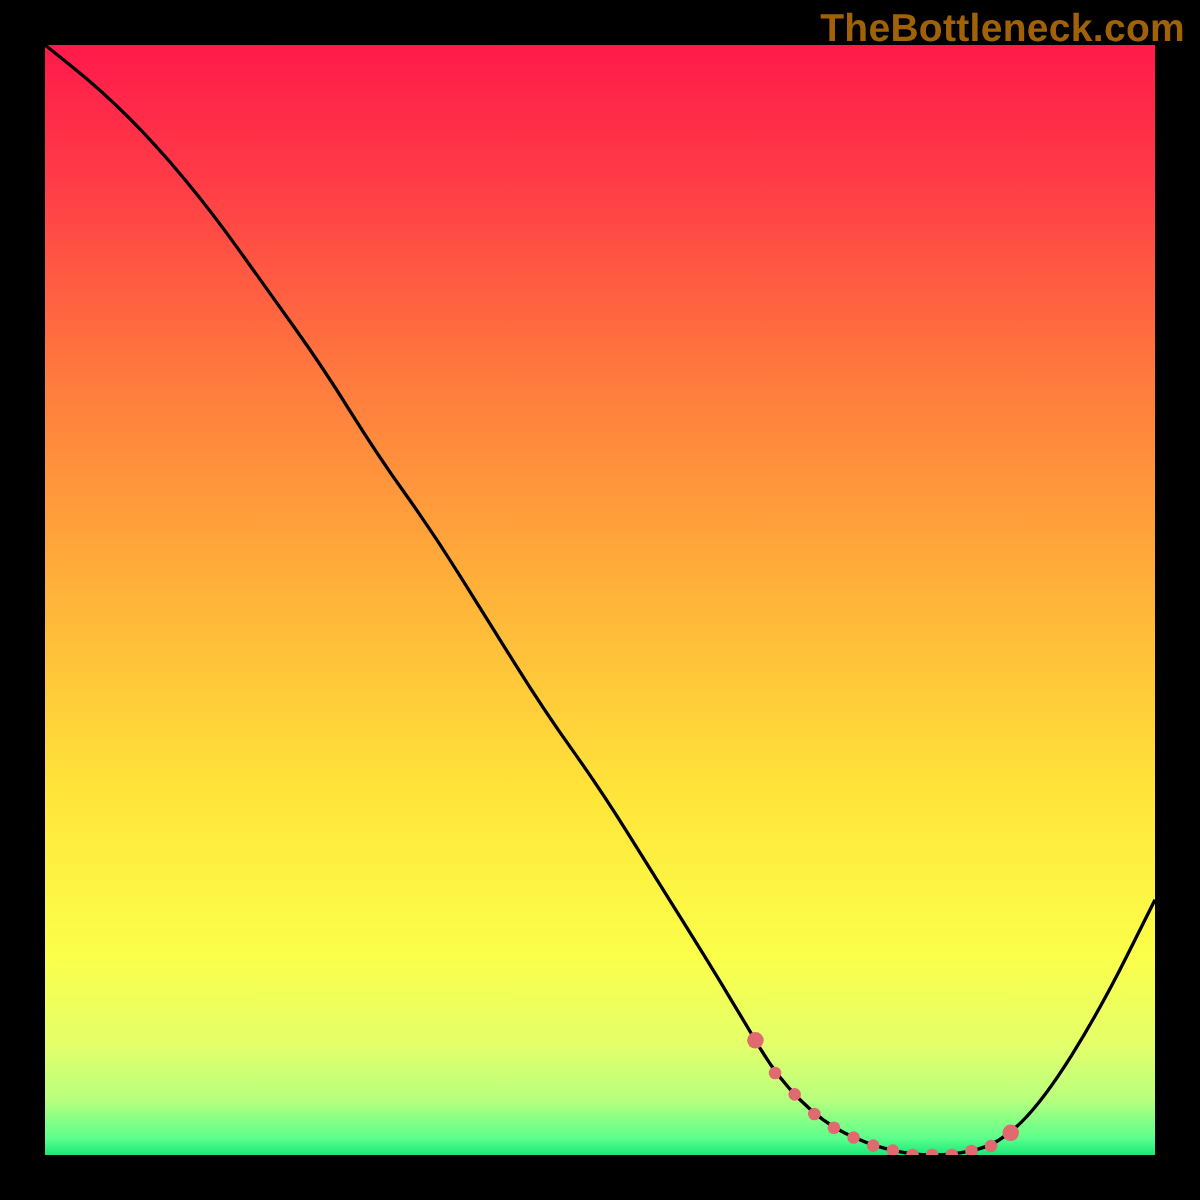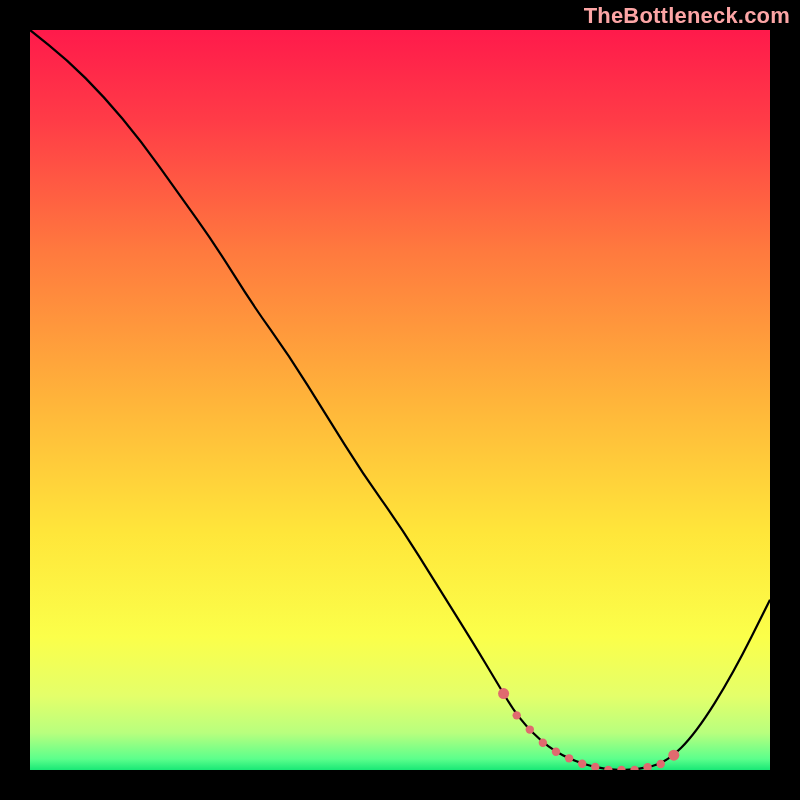--- a/index.html
+++ b/index.html
@@ -14,22 +14,22 @@
   .frame {
     position: relative;
     width: 800px;
     height: 800px;
     background: #000;
   }
   .watermark {
     position: absolute;
     top: 3px;
     right: 10px;
-    color: #fca5a5;
-    font-size: 22px;
+    color: #a16207;
+    font-size: 26px;
     font-weight: bold;
     letter-spacing: 0.2px;
     z-index: 5;
   }
   .plot-area {
     position: absolute;
     left: 30px;
     top: 30px;
     width: 740px;
     height: 740px;

